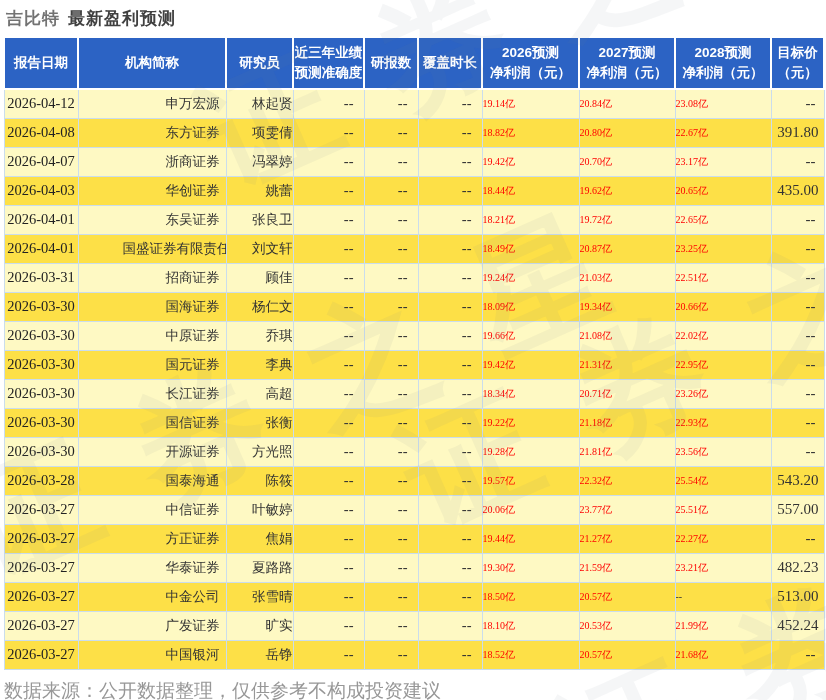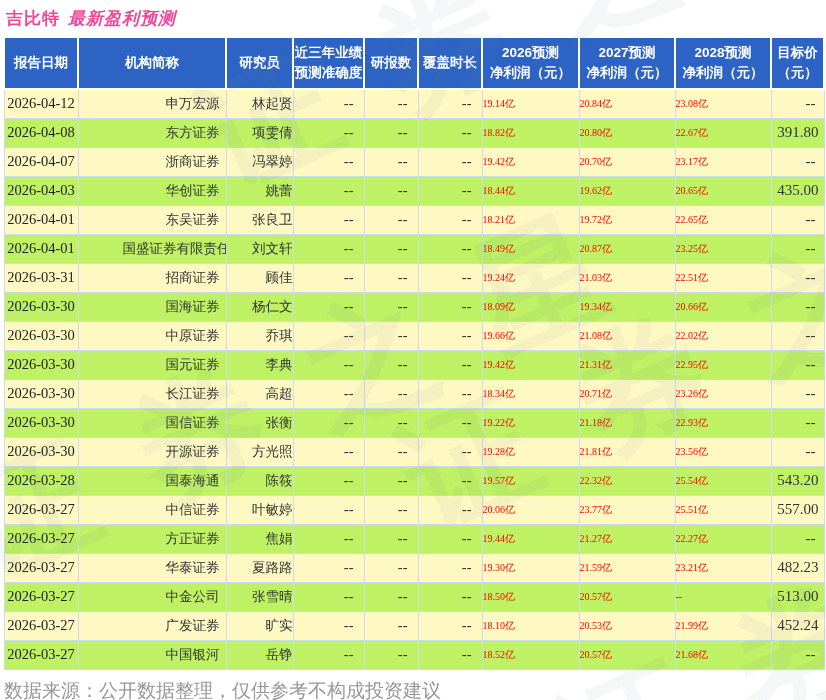--- a/index.html
+++ b/index.html
@@ -9,22 +9,22 @@
     overflow: hidden;
     font-family: "Liberation Sans", "DejaVu Sans", sans-serif;
     position: relative;
   }
   .page-title {
     position: absolute; left: 6px; top: 7px;
     font-size: 17px; font-weight: bold;
     letter-spacing: 1px;
     z-index: 2;
   }
-  .stock-name { color: #ec4899; margin-right: 8px; }
-  .report-title { color: #ec4899; font-style: italic; }
+  .stock-name { color: #737373; margin-right: 8px; }
+  .report-title { color: #404040; }
 
   table.forecast {
     position: absolute; left: 3px; top: 36px;
     width: 820px;
     border-collapse: collapse;
     table-layout: fixed;
     z-index: 1;
   }
   thead th {
     background: #2c63c4;
@@ -40,21 +40,21 @@
   }
   tbody td {
     height: 29px;
     border: 1px solid #cadded;
     font-size: 13.5px;
     color: #333333;
     vertical-align: middle;
     overflow: hidden;
     white-space: nowrap;
   }
-  tbody tr { background: #bef264; }
+  tbody tr { background: #fde047; }
   tbody tr.alt { background: #fef9c3; }
 
   td.c-date {
     font-family: "Liberation Serif", "DejaVu Serif", serif;
     font-size: 14.5px; text-align: center; color: #222222;
   }
   td.c-org  { text-align: right; padding-right: 6px; color: #333333; padding-left: 44px; }
   td.c-res  { text-align: right; color: #333333; }
   td.c-dash {
     font-family: "Liberation Serif", "DejaVu Serif", serif;

